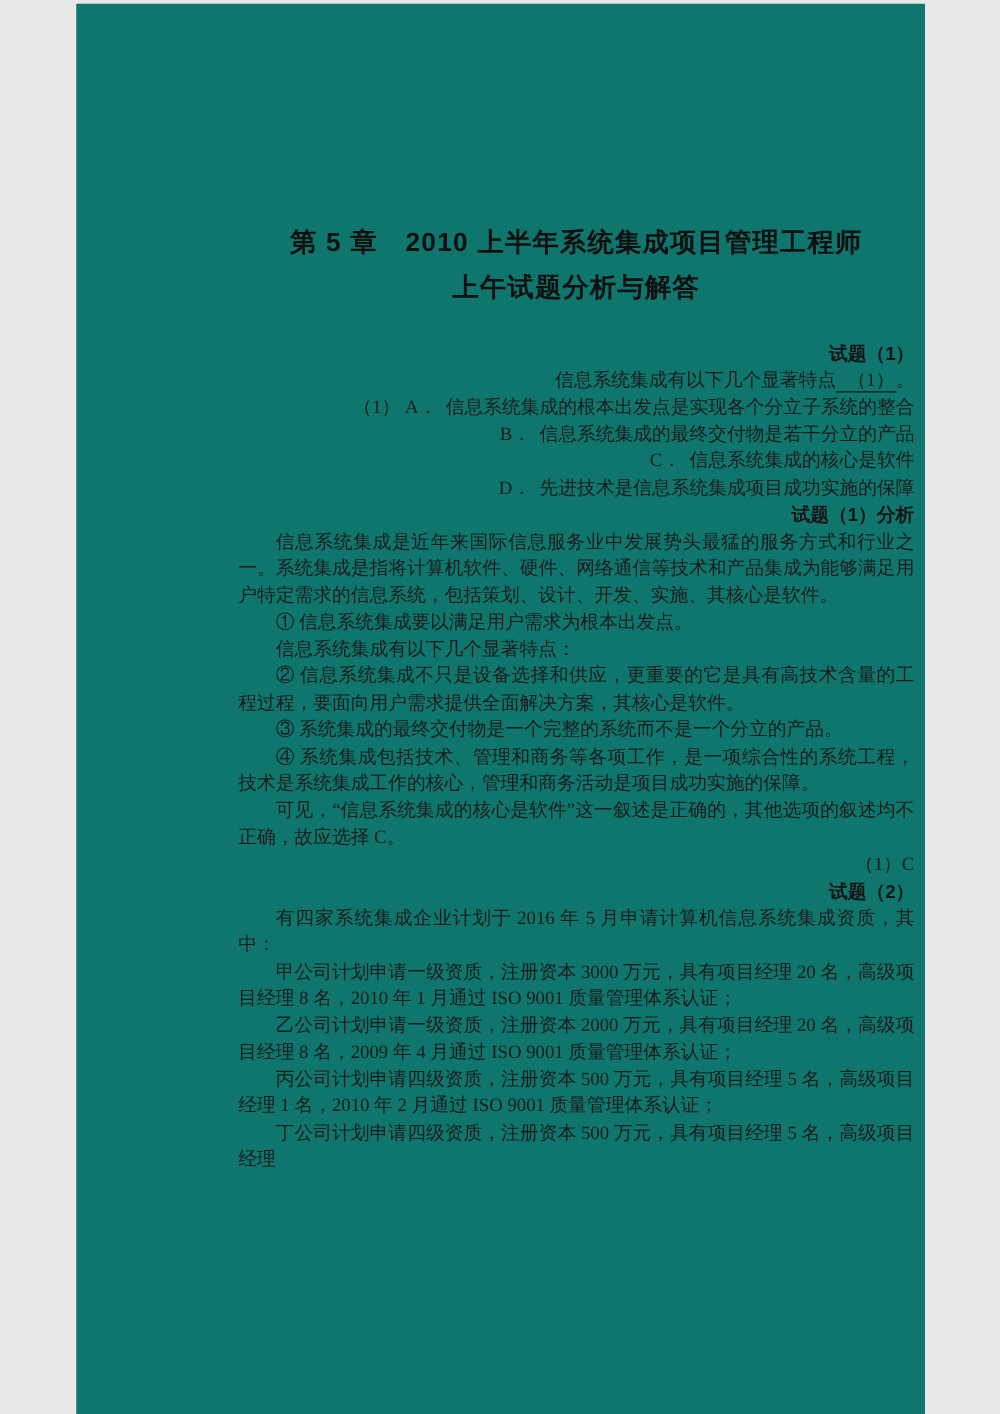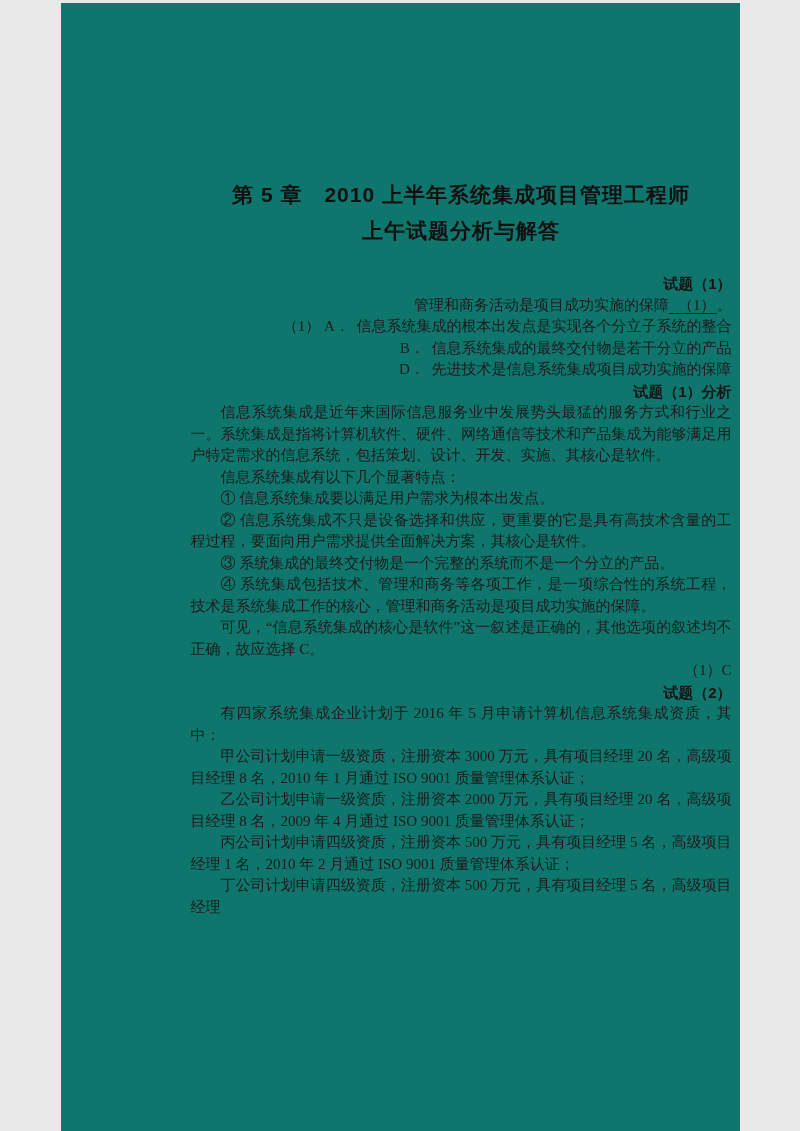--- a/index.html
+++ b/index.html
@@ -63,34 +63,35 @@
 
     <div class="doc-title">
       <div>第 5 章　2010 上半年系统集成项目管理工程师</div>
       <div class="title-line2">上午试题分析与解答</div>
     </div>
 
     <div class="body-block">
 
       <p class="sec-heading first-sec">试题（1）</p>
 
-      <p class="stem"><span>管理和商务活动是项目成功实施的保障</span><span class="blank">（1）</span><span>。</span></p>
+      <p class="stem"><span>信息系统集成有以下几个显著特点</span><span class="blank">（1）</span><span>。</span></p>
 
       <p class="opt-line"><span class="opt-prefix">（1）</span><span class="opt-label">A．</span><span>信息系统集成的根本出发点是实现各个分立子系统的整合</span></p>
 
       <p class="opt-line-sub"><span class="opt-label">B．</span><span>信息系统集成的最终交付物是若干分立的产品</span></p>
 
+      <p class="opt-line-sub"><span class="opt-label">C．</span><span>信息系统集成的核心是软件</span></p>
 
       <p class="opt-line-sub"><span class="opt-label">D．</span><span>先进技术是信息系统集成项目成功实施的保障</span></p>
 
       <p class="sec-heading">试题（1）分析</p>
 
       <p class="para">信息系统集成是近年来国际信息服务业中发展势头最猛的服务方式和行业之一。系统集成是指将计算机软件、硬件、网络通信等技术和产品集成为能够满足用户特定需求的信息系统，包括策划、设计、开发、实施、其核心是软件。</p>
+      <p class="para">① 信息系统集成要以满足用户需求为根本出发点。</p>
       <p class="para">信息系统集成有以下几个显著特点：</p>
-      <p class="para">① 信息系统集成要以满足用户需求为根本出发点。</p>
       <p class="para">② 信息系统集成不只是设备选择和供应，更重要的它是具有高技术含量的工程过程，要面向用户需求提供全面解决方案，其核心是软件。</p>
       <p class="para">③ 系统集成的最终交付物是一个完整的系统而不是一个分立的产品。</p>
       <p class="para">④ 系统集成包括技术、管理和商务等各项工作，是一项综合性的系统工程，技术是系统集成工作的核心，管理和商务活动是项目成功实施的保障。</p>
       <p class="para">可见，“信息系统集成的核心是软件”这一叙述是正确的，其他选项的叙述均不正确，故应选择 C。</p>
 
       <p class="answer-line">（1）C</p>
 
       <p class="sec-heading">试题（2）</p>
 
       <p class="para">有四家系统集成企业计划于 2016 年 5 月申请计算机信息系统集成资质，其中：</p>

